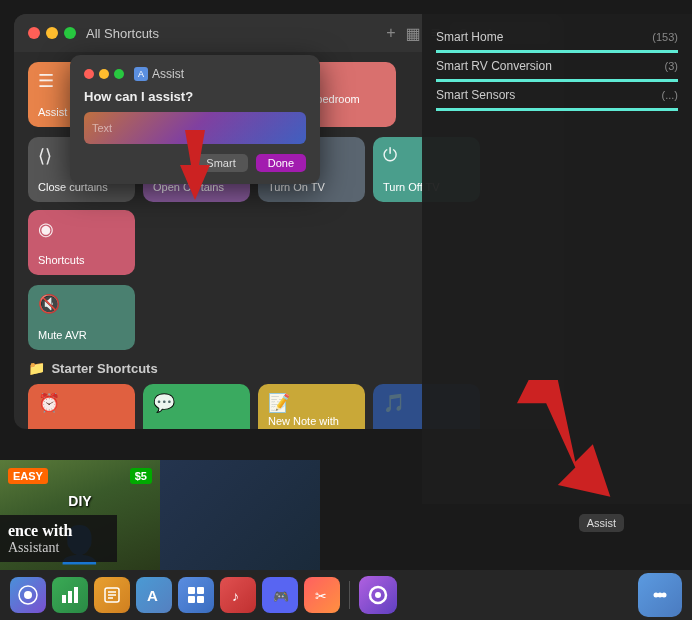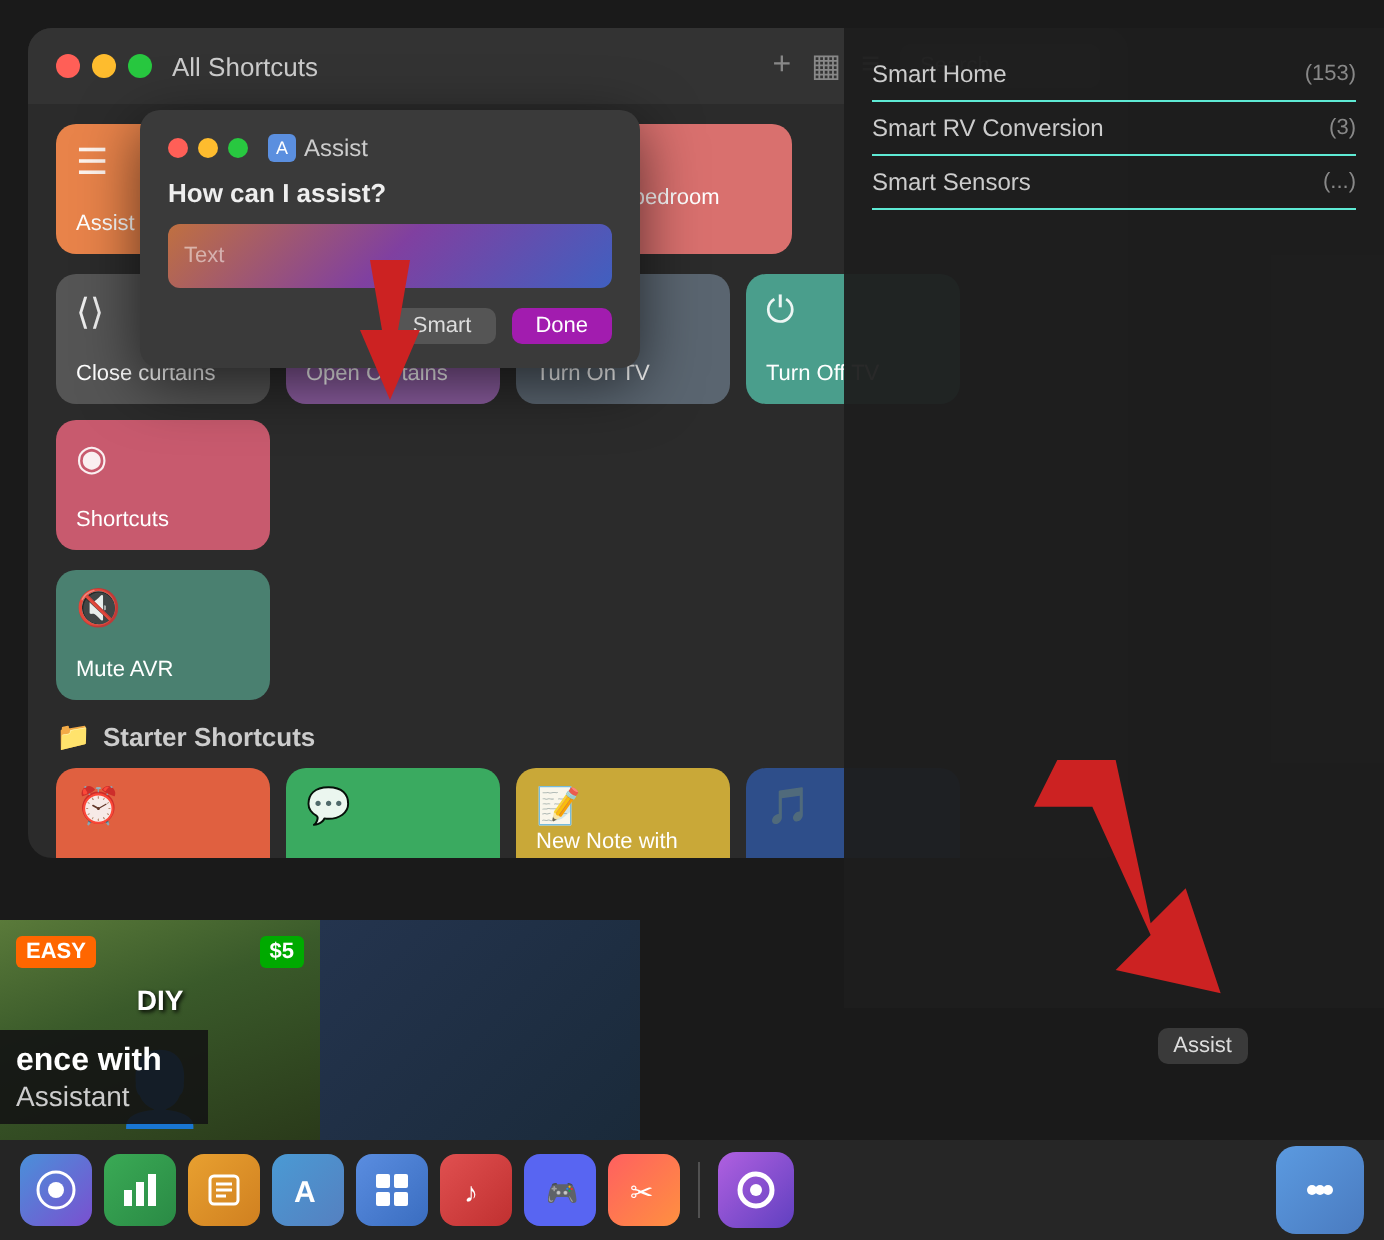--- a/index.html
+++ b/index.html
@@ -294,21 +294,21 @@
       position: absolute;
       right: 0;
       top: 14px;
       width: 270px;
       height: 490px;
       background: rgba(30,30,30,0.95);
       padding: 10px 14px;
     }
     .right-list-item {
       padding: 6px 0;
-      border-bottom: 1px solid #5eead4;
+      border-bottom: 3px solid #5eead4;
       font-size: 12px;
       color: #cccccc;
       display: flex;
       align-items: center;
       justify-content: space-between;
     }
     .right-list-item-label {
       color: #cccccc;
     }
     .right-list-item-count {
@@ -392,23 +392,24 @@
       align-items: center;
       justify-content: center;
       cursor: pointer;
     }
 
     
     .bottom-left-text {
       position: absolute;
       bottom: 58px;
       left: 0;
-      width: 104px;
+      width: 117px;
       background: rgba(20,20,20,0.9);
       padding: 6px 8px;
+      font-family: Liberation Serif, serif;
     }
     .bottom-left-line1 {
       font-size: 16px;
       font-weight: 700;
       color: white;
       line-height: 1.2;
     }
     .bottom-left-line2 {
       font-size: 14px;
       font-weight: 500;

